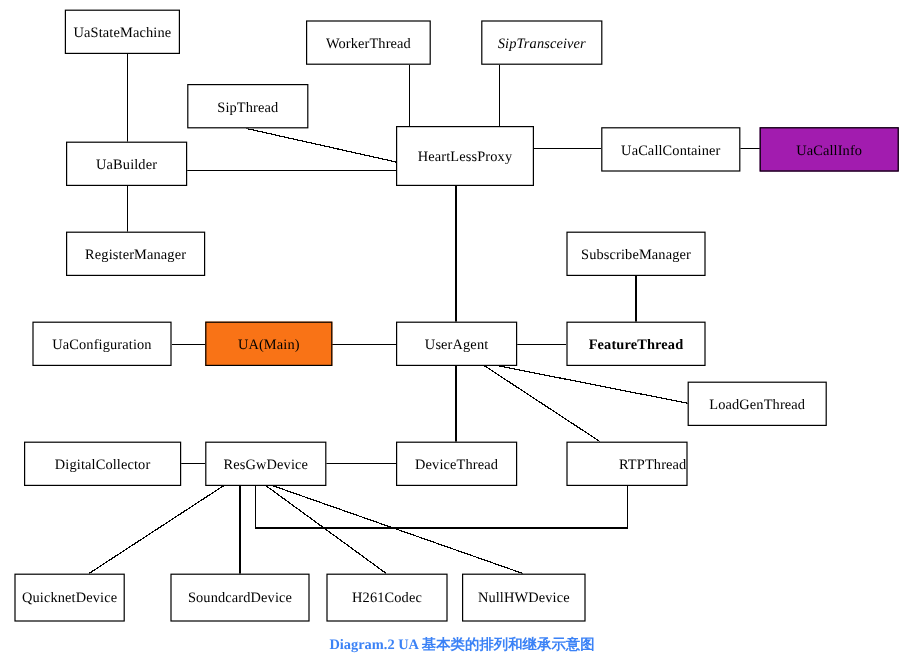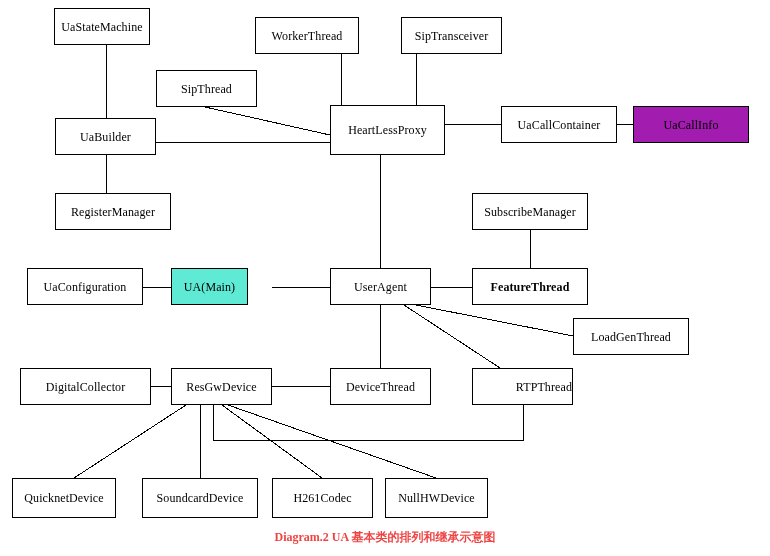--- a/index.html
+++ b/index.html
@@ -45,21 +45,21 @@
   .node-label {
     display: block;
     line-height: 1;
   }
   #caption {
     position: absolute;
     text-align: center;
     font-family: "Liberation Serif", "DejaVu Serif", serif;
     font-weight: bold;
     font-size: 12px;
-    color: #ef4444;
+    color: #3b82f6;
     white-space: nowrap;
     z-index: 3;
   }
 </style>
 </head>
 <body>
 
 <div id="canvas">
 
   <svg id="edges" viewBox="0 0 770 556" width="770" height="556" xmlns="http://www.w3.org/2000/svg">
@@ -88,21 +88,21 @@
       <polyline points="213,405 213,440 523,440 523,405" fill="none" stroke="#000000" stroke-width="1" shape-rendering="crispEdges"></polyline>
     </svg>
 
   <div id="nodes-layer">
       <div class="node" style="left: 54px; top: 8px; width: 96px; height: 37px; border-color: rgb(0, 0, 0); background: rgb(255, 255, 255);">
         <span class="node-label">UaStateMachine</span>
       </div>
       <div class="node" style="left: 255px; top: 17px; width: 104px; height: 37px; border-color: rgb(0, 0, 0); background: rgb(255, 255, 255);">
         <span class="node-label">WorkerThread</span>
       </div>
-      <div class="node" style="left: 401px; top: 17px; width: 101px; height: 37px; border-color: rgb(0, 0, 0); background: rgb(255, 255, 255);">
+      <div class="node" style="left: 401px; top: 17px; width: 101px; height: 37px; border-color: rgb(0, 0, 0); background: rgb(255, 255, 255); font-style: italic;">
         <span class="node-label">SipTransceiver</span>
       </div>
       <div class="node" style="left: 156px; top: 70px; width: 101px; height: 37px; border-color: rgb(0, 0, 0); background: rgb(255, 255, 255);">
         <span class="node-label">SipThread</span>
       </div>
       <div class="node" style="left: 330px; top: 105px; width: 115px; height: 50px; border-color: rgb(0, 0, 0); background: rgb(255, 255, 255);">
         <span class="node-label">HeartLessProxy</span>
       </div>
       <div class="node" style="left: 501px; top: 106px; width: 116px; height: 37px; border-color: rgb(0, 0, 0); background: rgb(255, 255, 255);">
         <span class="node-label">UaCallContainer</span>
@@ -115,21 +115,21 @@
       </div>
       <div class="node" style="left: 55px; top: 193px; width: 116px; height: 37px; border-color: rgb(0, 0, 0); background: rgb(255, 255, 255);">
         <span class="node-label">RegisterManager</span>
       </div>
       <div class="node" style="left: 472px; top: 193px; width: 116px; height: 37px; border-color: rgb(0, 0, 0); background: rgb(255, 255, 255);">
         <span class="node-label">SubscribeManager</span>
       </div>
       <div class="node" style="left: 27px; top: 268px; width: 116px; height: 37px; border-color: rgb(0, 0, 0); background: rgb(255, 255, 255);">
         <span class="node-label">UaConfiguration</span>
       </div>
-      <div class="node" style="left: 171px; top: 268px; width: 77px; height: 37px; border-color: rgb(0, 0, 0); background: #5eead4;">
+      <div class="node" style="left: 171px; top: 268px; width: 106px; height: 37px; border-color: rgb(0, 0, 0); background: #f97316;">
         <span class="node-label">UA(Main)</span>
       </div>
       <div class="node" style="left: 330px; top: 268px; width: 101px; height: 37px; border-color: rgb(0, 0, 0); background: rgb(255, 255, 255);">
         <span class="node-label">UserAgent</span>
       </div>
       <div class="node" style="left: 472px; top: 268px; width: 116px; height: 37px; border-color: rgb(0, 0, 0); background: rgb(255, 255, 255); font-weight: bold;">
         <span class="node-label">FeatureThread</span>
       </div>
       <div class="node" style="left: 573px; top: 318px; width: 116px; height: 37px; border-color: rgb(0, 0, 0); background: rgb(255, 255, 255);">
         <span class="node-label">LoadGenThread</span>
@@ -139,21 +139,21 @@
       </div>
       <div class="node" style="left: 171px; top: 368px; width: 101px; height: 37px; border-color: rgb(0, 0, 0); background: rgb(255, 255, 255);">
         <span class="node-label">ResGwDevice</span>
       </div>
       <div class="node" style="left: 330px; top: 368px; width: 101px; height: 37px; border-color: rgb(0, 0, 0); background: rgb(255, 255, 255);">
         <span class="node-label">DeviceThread</span>
       </div>
       <div class="node" style="left: 472px; top: 368px; width: 101px; height: 37px; border-color: rgb(0, 0, 0); background: rgb(255, 255, 255); justify-content: flex-end;">
         <span class="node-label">RTPThread</span>
       </div>
-      <div class="node" style="left: 12px; top: 478px; width: 104px; height: 40px; border-color: rgb(0, 0, 0); background: rgb(255, 255, 255);">
+      <div class="node" style="left: 12px; top: 478px; width: 92px; height: 40px; border-color: rgb(0, 0, 0); background: rgb(255, 255, 255);">
         <span class="node-label">QuicknetDevice</span>
       </div>
       <div class="node" style="left: 142px; top: 478px; width: 116px; height: 40px; border-color: rgb(0, 0, 0); background: rgb(255, 255, 255);">
         <span class="node-label">SoundcardDevice</span>
       </div>
       <div class="node" style="left: 272px; top: 478px; width: 101px; height: 40px; border-color: rgb(0, 0, 0); background: rgb(255, 255, 255);">
         <span class="node-label">H261Codec</span>
       </div>
       <div class="node" style="left: 385px; top: 478px; width: 103px; height: 40px; border-color: rgb(0, 0, 0); background: rgb(255, 255, 255);">
         <span class="node-label">NullHWDevice</span>

